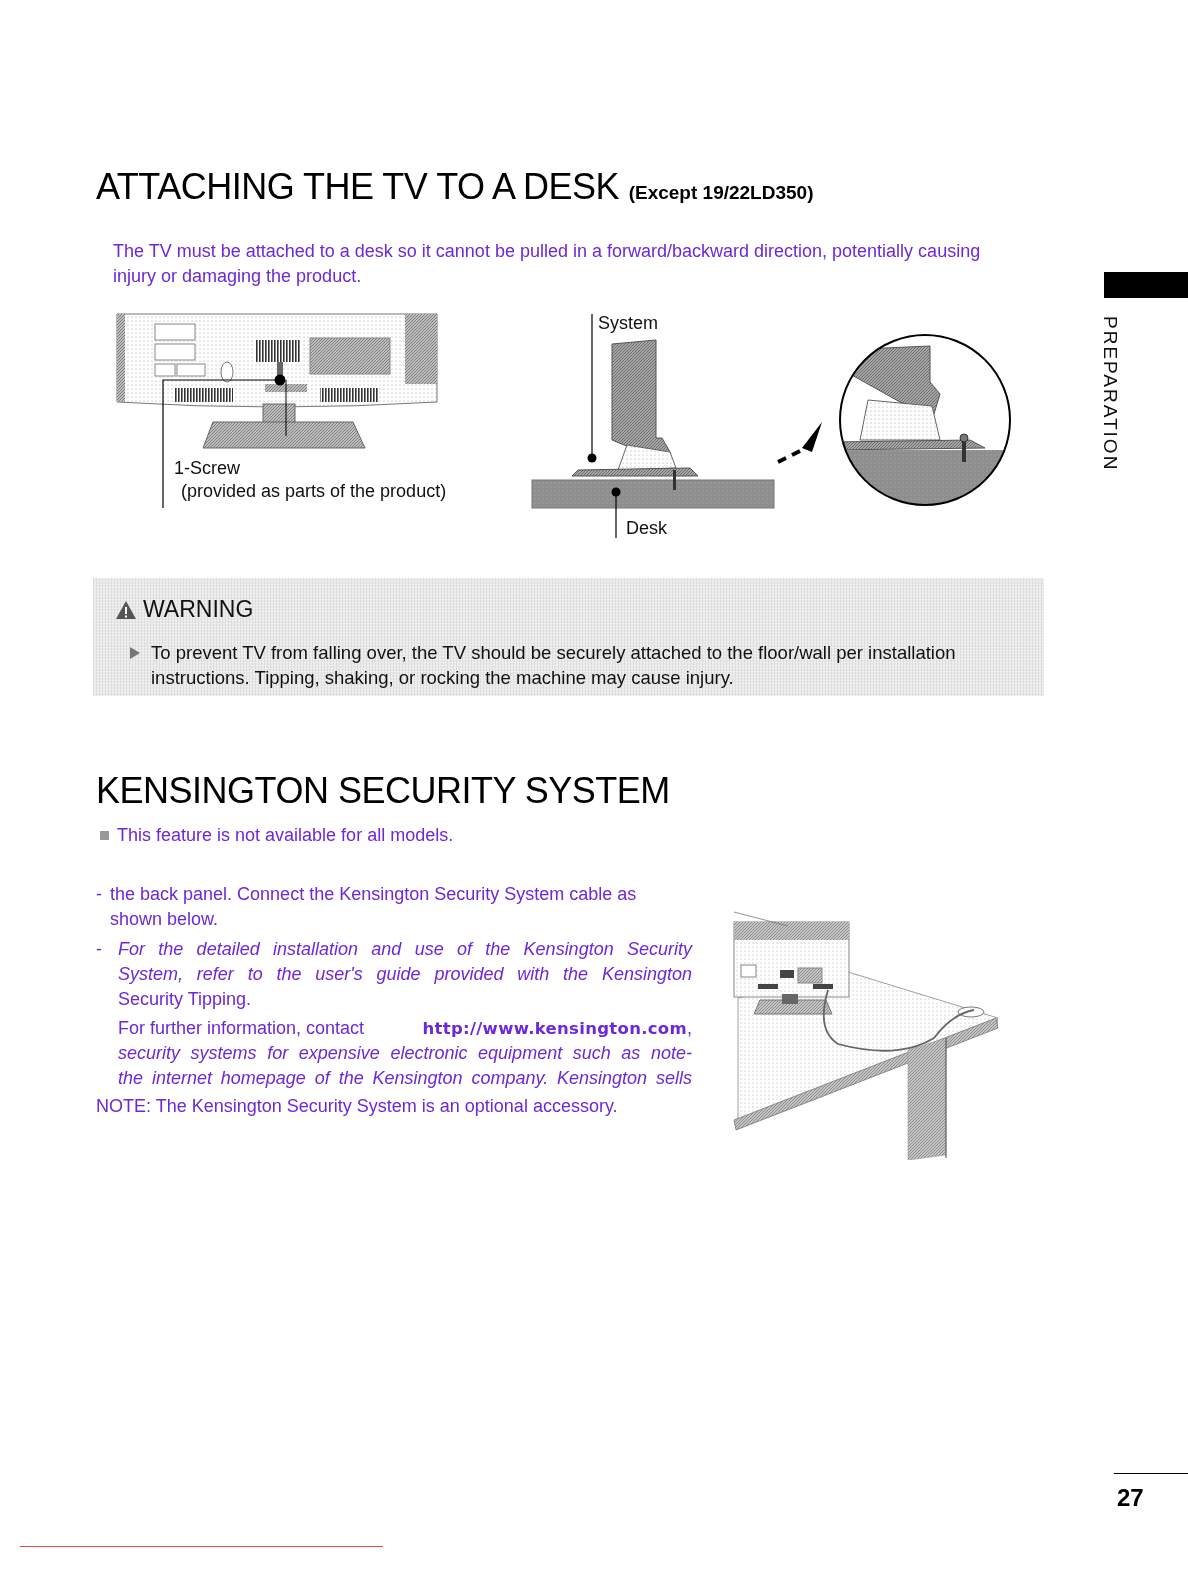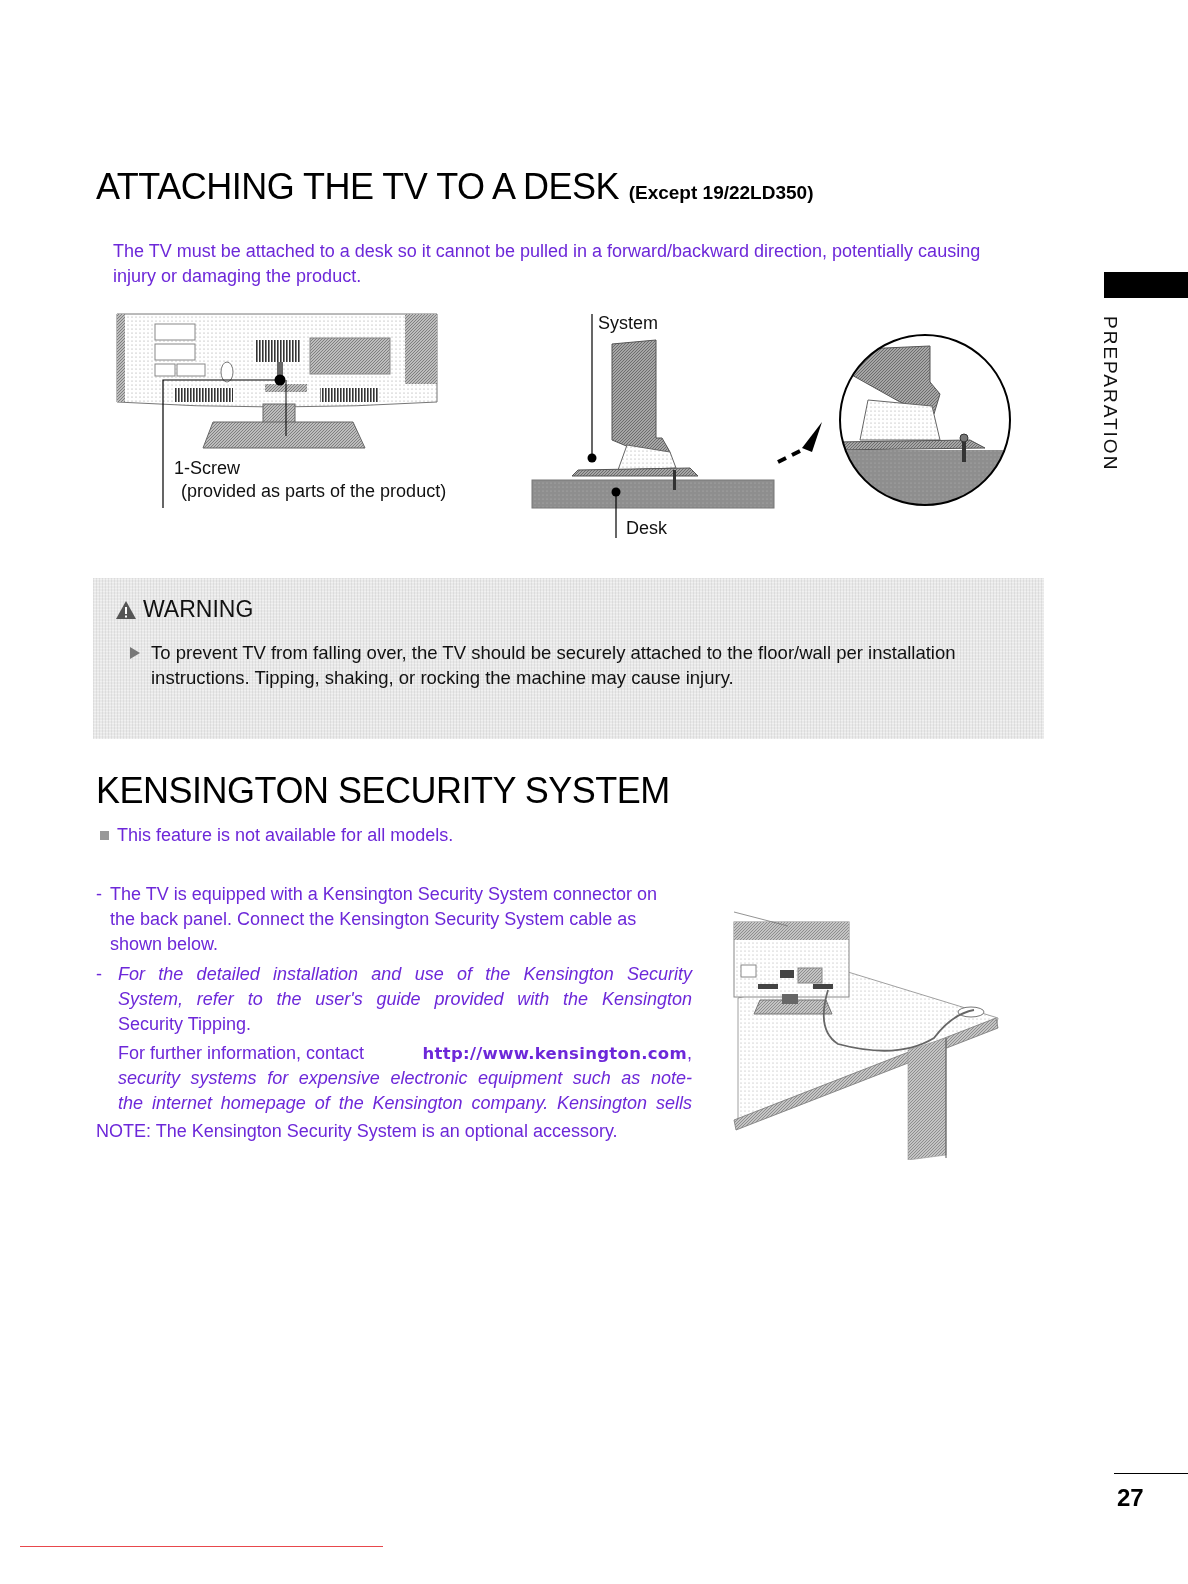--- a/index.html
+++ b/index.html
@@ -135,21 +135,21 @@
       <rect x="300" y="140" width="200" height="60" fill="url(#desk)"></rect>
       <rect x="432" y="126" width="4" height="26" fill="#333"></rect>
       <circle cx="434" cy="128" r="4" fill="#777" stroke="#333"></circle>
     </g>
     <circle cx="395" cy="110" r="85" fill="none" stroke="#000" stroke-width="2"></circle>
   </svg>
 </div>
 <div class="abs callout" style="left:598px; top:313px;">System</div>
 <div class="abs callout" style="left:626px; top:518px;">Desk</div>
 
-<div class="abs warn-box" style="left:93px; top:578px; width:951px; height:161px;">
+<div class="abs warn-box" style="left:93px; top:578px; width:951px; height:118px;">
   <div class="abs" style="left:22px; top:18px; display:flex; align-items:center;">
     <span style="display:inline-block; margin-right:6px;">
       <svg width="22" height="20" viewBox="0 0 22 20">
           <path d="M11 1 L21 19 L1 19 Z" fill="#555"></path>
           <rect x="10" y="7" width="2" height="7" fill="#fff"></rect>
           <rect x="10" y="15.5" width="2" height="2" fill="#fff"></rect>
         </svg>
     </span>
     <span class="warn-title">WARNING</span>
   </div>
@@ -167,21 +167,20 @@
 <div class="abs h1" style="left:96px; top:770px;">KENSINGTON SECURITY SYSTEM</div>
 
 <div class="abs body" style="left:100px; top:823px; display:flex; align-items:center;">
   <span style="display:inline-block; width:9px; height:9px; background:#999; margin-right:8px;"></span>
   <span>This feature is not available for all models.</span>
 </div>
 
 <div class="abs body" style="left:96px; top:882px; width:596px;">
   <div style="position:relative; padding-left:14px;">
     <span class="bullet-dash">-</span>
-    <div>The TV is equipped with a Kensington Security System connector on</div>
     <div>the back panel. Connect the Kensington Security System cable as</div>
     <div>shown below.</div>
   </div>
   <div style="position:relative; padding-left:22px; margin-top:5px;">
     <span class="bullet-dash">-</span>
     <div class="just" style="text-align-last:justify;">For the detailed installation and use of the Kensington Security</div>
     <div class="just" style="text-align-last:justify;">System, refer to the user's guide provided with the Kensington</div>
     <div>Security Tipping.</div>
     <div style="margin-top:4px; display:flex; justify-content:space-between; white-space:nowrap;">
       <span>For further information, contact </span>

